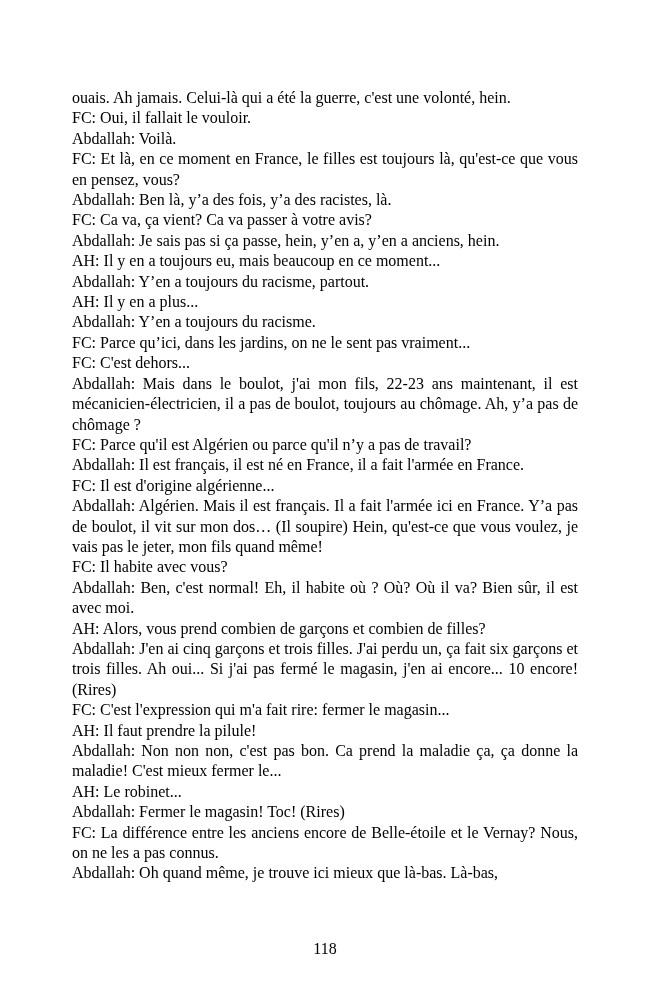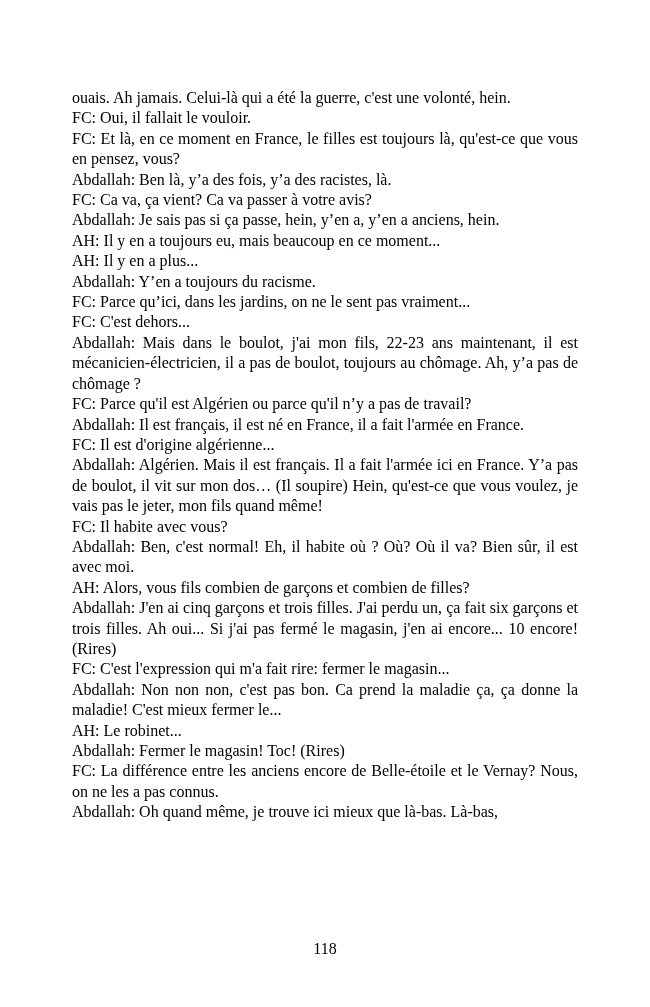--- a/index.html
+++ b/index.html
@@ -39,39 +39,42 @@
     line-height: 20px;
   }
 </style>
 </head>
 <body>
 
 <div class="page">
   <div class="text-block" id="paragraphs">
       <p>ouais. Ah jamais. Celui-là qui a été la guerre, c'est une volonté, hein.</p>
       <p>FC: Oui, il fallait le vouloir.</p>
+      <p>Abdallah: Voilà.</p>
       <p>FC: Et là, en ce moment en France, le filles est toujours là, qu'est-ce que vous en pensez, vous?</p>
       <p>Abdallah: Ben là, y’a des fois, y’a des racistes, là.</p>
       <p>FC: Ca va, ça vient? Ca va passer à votre avis?</p>
       <p>Abdallah: Je sais pas si ça passe, hein, y’en a, y’en a anciens, hein.</p>
       <p>AH: Il y en a toujours eu, mais beaucoup en ce moment...</p>
+      <p>Abdallah: Y’en a toujours du racisme, partout.</p>
       <p>AH: Il y en a plus...</p>
       <p>Abdallah: Y’en a toujours du racisme.</p>
       <p>FC: Parce qu’ici, dans les jardins, on ne le sent pas vraiment...</p>
       <p>FC: C'est dehors...</p>
       <p>Abdallah: Mais dans le boulot, j'ai mon fils, 22-23 ans maintenant, il est mécanicien-électricien, il a pas de boulot, toujours au chômage. Ah, y’a pas de chômage ?</p>
       <p>FC: Parce qu'il est Algérien ou parce qu'il n’y a pas de travail?</p>
       <p>Abdallah: Il est français, il est né en France, il a fait l'armée en France.</p>
       <p>FC: Il est d'origine algérienne...</p>
       <p>Abdallah: Algérien. Mais il est français. Il a fait l'armée ici en France. Y’a pas de boulot, il vit sur mon dos… (Il soupire) Hein, qu'est-ce que vous voulez, je vais pas le jeter, mon fils quand même!</p>
       <p>FC: Il habite avec vous?</p>
       <p>Abdallah: Ben, c'est normal! Eh, il habite où ? Où? Où il va? Bien sûr, il est avec moi.</p>
-      <p>AH: Alors, vous fils combien de garçons et combien de filles?</p>
+      <p>AH: Alors, vous prend combien de garçons et combien de filles?</p>
       <p>Abdallah: J'en ai cinq garçons et trois filles. J'ai perdu un, ça fait six garçons et trois filles. Ah oui... Si j'ai pas fermé le magasin, j'en ai encore... 10 encore! (Rires)</p>
       <p>FC: C'est l'expression qui m'a fait rire: fermer le magasin...</p>
+      <p>AH: Il faut prendre la pilule!</p>
       <p>Abdallah: Non non non, c'est pas bon. Ca prend la maladie ça, ça donne la maladie! C'est mieux fermer le...</p>
       <p>AH: Le robinet...</p>
       <p>Abdallah: Fermer le magasin! Toc! (Rires)</p>
       <p>FC: La différence entre les anciens encore de Belle-étoile et le Vernay? Nous, on ne les a pas connus.</p>
       <p>Abdallah: Oh quand même, je trouve ici mieux que là-bas. Là-bas,</p>
     </div>
   <div class="page-number">118</div>
 </div>
 
 </body></html>

